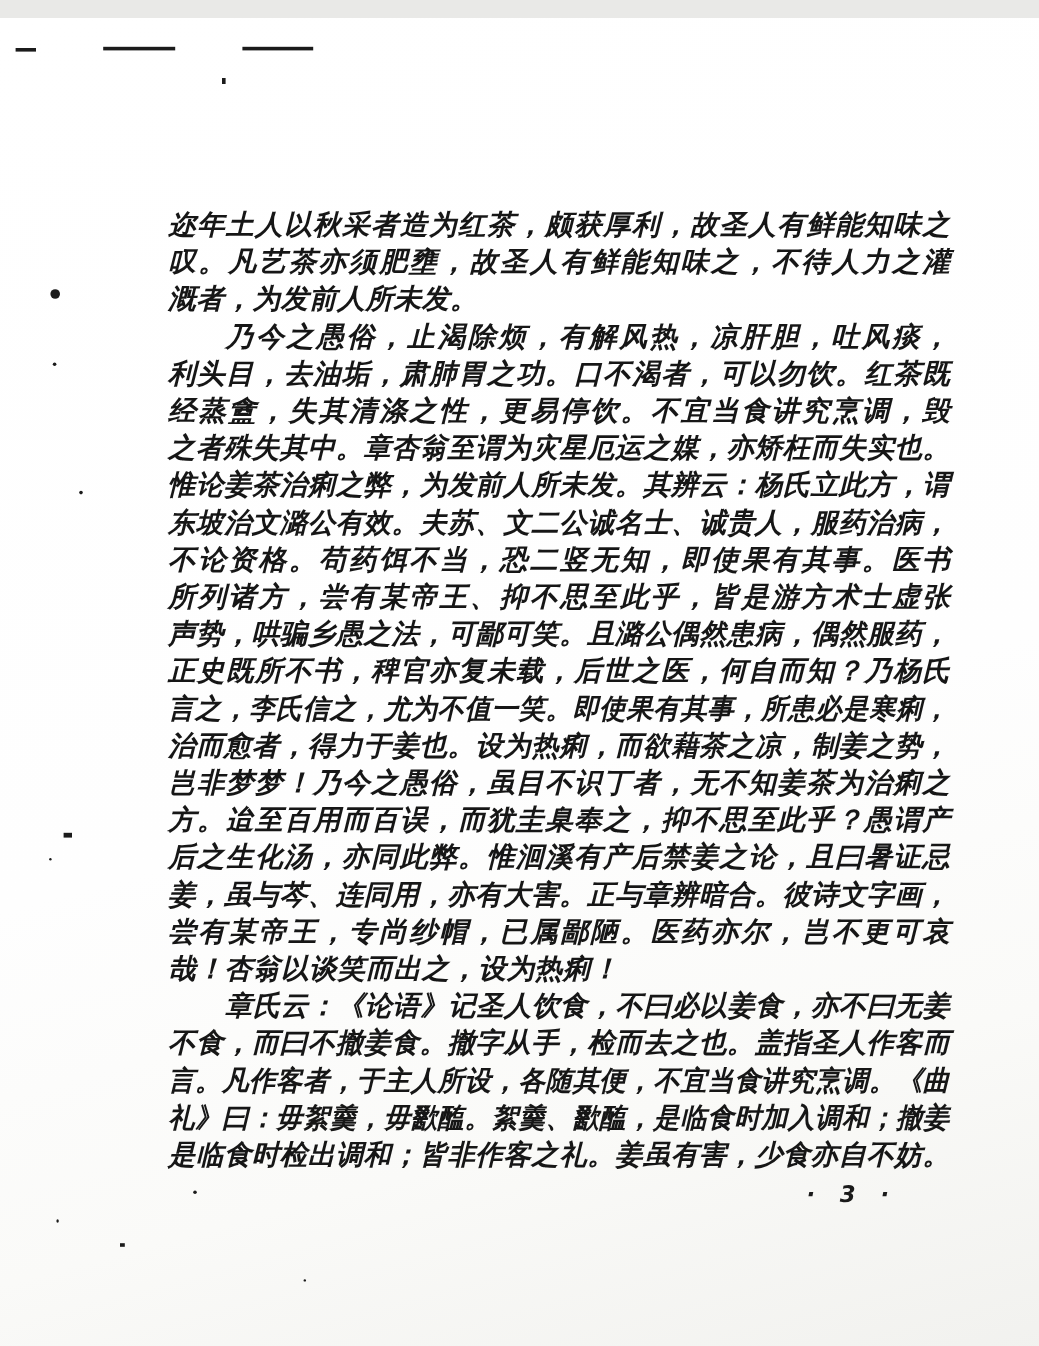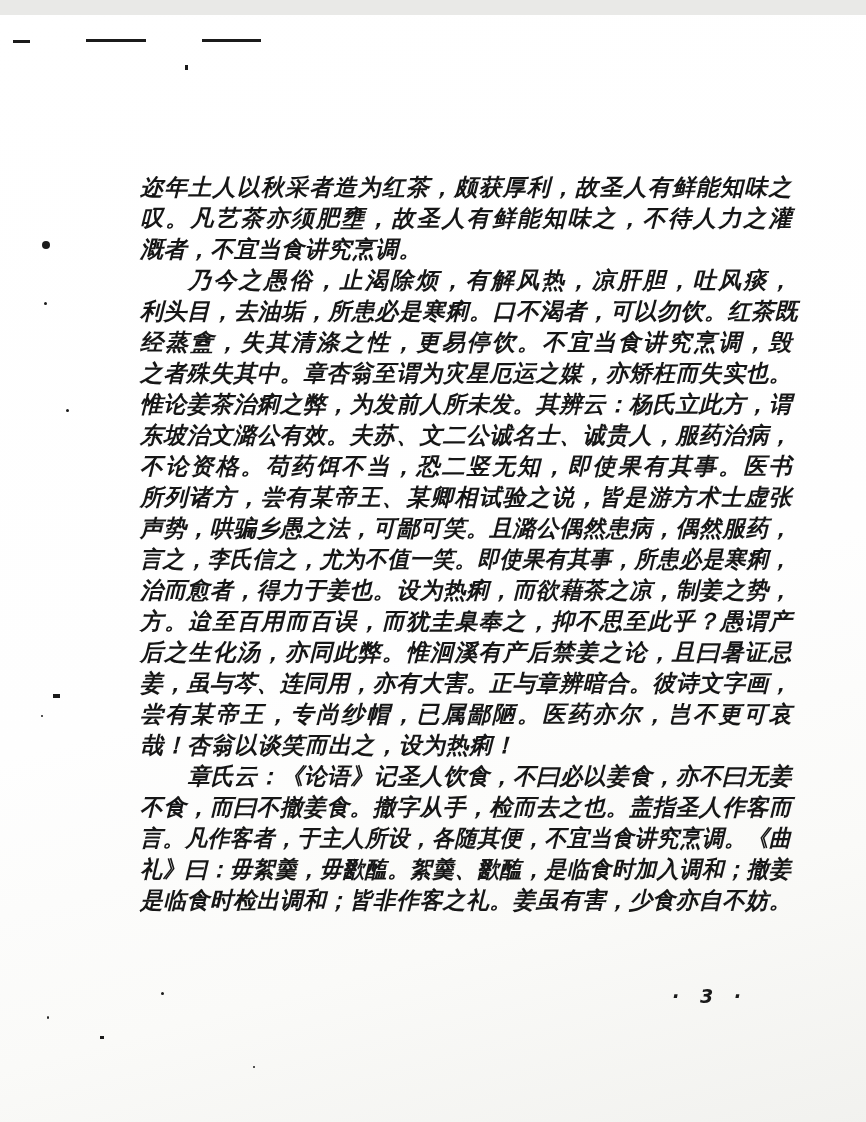--- a/index.html
+++ b/index.html
@@ -72,32 +72,34 @@
   <div class="artifact dot" style="left:41px; top:700px; width:2px; height:2px;"></div>
   <div class="artifact dot" style="left:161px; top:977px; width:3px; height:3px;"></div>
   <div class="artifact dot" style="left:47px; top:1001px; width:2px; height:3px;"></div>
   <div class="artifact" style="left:100px; top:1021px; width:4px; height:3px;"></div>
   <div class="artifact dot" style="left:253px; top:1051px; width:2px; height:2px;"></div>
 
   <div class="textblock">
 
   <div class="line">迩年土人以秋采者造为红茶，颇获厚利，故圣人有鲜能知味之</div>
       <div class="line">叹。凡艺茶亦须肥壅，故圣人有鲜能知味之，不待人力之灌</div>
-      <div class="line end">溉者，不宜当食讲究烹调。</div>
+      <div class="line end">溉者，为发前人所未发。</div>
       <div class="line indent">乃今之愚俗，止渴除烦，有解风热，凉肝胆，吐风痰，</div>
-      <div class="line">利头目，去油垢，所患必是寒痢。口不渴者，可以勿饮。红茶既</div>
+      <div class="line">利头目，去油垢，肃肺胃之功。口不渴者，可以勿饮。红茶既</div>
       <div class="line">经蒸盦，失其清涤之性，更易停饮。不宜当食讲究烹调，毁</div>
       <div class="line" style="transform: scaleX(0.990881); text-align-last: auto;">之者殊失其中。章杏翁至谓为灾星厄运之媒，亦矫枉而失实也。</div>
       <div class="line" style="transform: scaleX(0.990881); text-align-last: auto;">惟论姜茶治痢之弊，为发前人所未发。其辨云：杨氏立此方，谓</div>
       <div class="line" style="transform: scaleX(0.990881); text-align-last: auto;">东坡治文潞公有效。夫苏、文二公诚名士、诚贵人，服药治病，</div>
       <div class="line">不论资格。苟药饵不当，恐二竖无知，即使果有其事。医书</div>
-      <div class="line">所列诸方，尝有某帝王、某卿相试验之说，皆是游方术士虚张</div>
+      <div class="line">所列诸方，尝有某帝王、抑不思至此乎，皆是游方术士虚张</div>
       <div class="line" style="transform: scaleX(0.990881); text-align-last: auto;">声势，哄骗乡愚之法，可鄙可笑。且潞公偶然患病，偶然服药，</div>
+      <div class="line">正史既所不书，稗官亦复未载，后世之医，何自而知？乃杨氏</div>
       <div class="line" style="transform: scaleX(0.956012); text-align-last: auto;">言之，李氏信之，尤为不值一笑。即使果有其事，所患必是寒痢，</div>
       <div class="line" style="transform: scaleX(0.990881); text-align-last: auto;">治而愈者，得力于姜也。设为热痢，而欲藉茶之凉，制姜之势，</div>
+      <div class="line">岂非梦梦！乃今之愚俗，虽目不识丁者，无不知姜茶为治痢之</div>
       <div class="line">方。迨至百用而百误，而犹圭臬奉之，抑不思至此乎？愚谓产</div>
       <div class="line">后之生化汤，亦同此弊。惟洄溪有产后禁姜之论，且曰暑证忌</div>
       <div class="line" style="transform: scaleX(0.990881); text-align-last: auto;">姜，虽与芩、连同用，亦有大害。正与章辨暗合。彼诗文字画，</div>
       <div class="line">尝有某帝王，专尚纱帽，已属鄙陋。医药亦尔，岂不更可哀</div>
       <div class="line end">哉！杏翁以谈笑而出之，设为热痢！</div>
       <div class="line indent" style="transform: scaleX(0.989378); text-align-last: auto;">章氏云：《论语》记圣人饮食，不曰必以姜食，亦不曰无姜</div>
       <div class="line" style="transform: scaleX(0.990881); text-align-last: auto;">不食，而曰不撤姜食。撤字从手，检而去之也。盖指圣人作客而</div>
       <div class="line" style="transform: scaleX(0.956012); text-align-last: auto;">言。凡作客者，于主人所设，各随其便，不宜当食讲究烹调。《曲</div>
       <div class="line" style="transform: scaleX(0.956012); text-align-last: auto;">礼》曰：毋絮羹，毋歠醢。絮羹、歠醢，是临食时加入调和；撤姜</div>
       <div class="line end" style="transform: scaleX(0.990881); text-align-last: auto;">是临食时检出调和；皆非作客之礼。姜虽有害，少食亦自不妨。</div>

